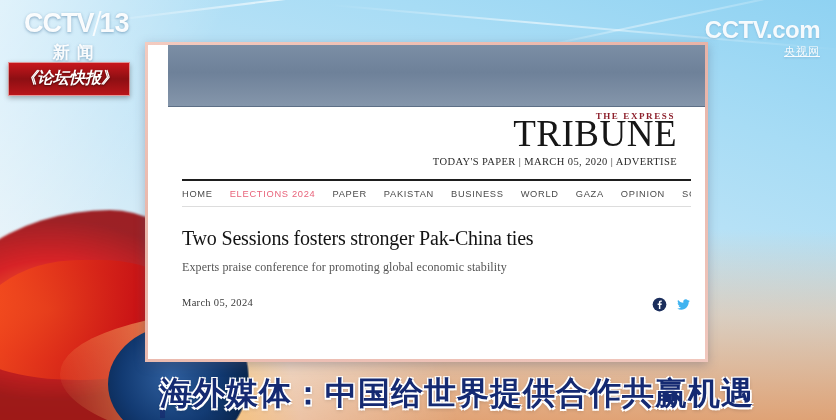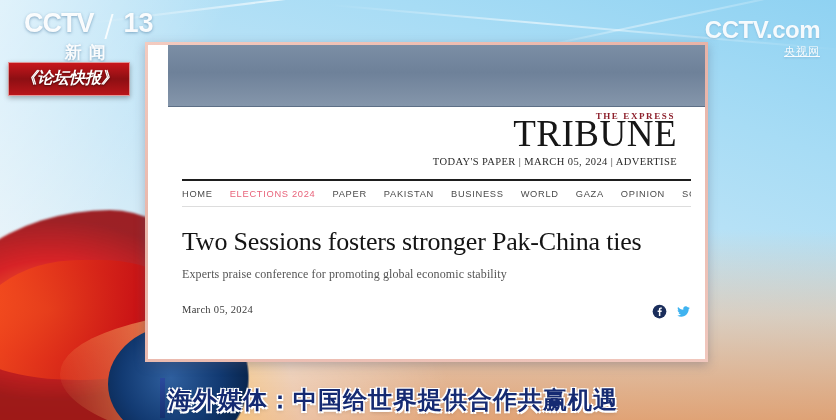--- a/index.html
+++ b/index.html
@@ -67,21 +67,21 @@
     filter: blur(0.5px);
   }
 
   
   .cctv-logo {
     position: absolute; left: 24px; top: 8px;
     color: #ffffff;
     text-shadow: 0 1px 3px rgba(60,110,150,.55);
     pointer-events: none;
   }
-  .cctv-top { display: flex; align-items: flex-end; gap: 12px; }
+  .cctv-top { display: flex; align-items: center; gap: 0; }
   .cctv-word {
     font-family: "Liberation Sans", sans-serif;
     font-size: 27px; font-weight: 700; letter-spacing: -1px;
     color: rgba(255,255,255,.95);
   }
   .cctv-slash {
     display: inline-block; width: 2px; height: 25px;
     background: rgba(255,255,255,.85); transform: skewX(-16deg); margin: 0 2px;
   }
   .cctv-num {
@@ -182,21 +182,21 @@
     border-bottom: 1px solid #dddddd;
     overflow: hidden;
   }
   .nav-item { cursor: pointer; }
   .nav-item.accent { color: #e8637a; }
 
   
   .article { padding-top: 20px; }
   .headline {
     font-family: "Liberation Serif", serif;
-    font-size: 26px; font-weight: 400; color: #141414;
+    font-size: 20px; font-weight: 400; color: #141414;
     letter-spacing: -0.2px; line-height: 1.15;
   }
   .subhead {
     font-family: "Liberation Serif", serif;
     font-size: 12px; color: #555; margin-top: 10px; letter-spacing: .1px;
   }
   .byline-row {
     display: flex; align-items: flex-start; justify-content: space-between;
     margin-top: 22px;
   }
@@ -215,23 +215,23 @@
     padding: 3px 10px 4px;
     box-shadow: 0 1px 4px rgba(0,0,0,.3);
   }
   .tag-world span {
     font-family: "DejaVu Sans", sans-serif;
     color: #fff; font-size: 15px; font-weight: 700; letter-spacing: 1px;
     text-shadow: 0 1px 2px rgba(0,0,0,.45);
   }
 
   .main-title {
-    position: absolute; left: 168px; bottom: 4px;
+    position: absolute; left: 160px; bottom: 4px;
     font-family: Liberation Serif, serif;
-    font-size: 24px; font-weight: 700; letter-spacing: 1px;
+    font-size: 32px; font-weight: 700; letter-spacing: 1px;
     color: #152a72;
     text-shadow:
       -1.5px -1.5px 0 #fff, 1.5px -1.5px 0 #fff,
       -1.5px 1.5px 0 #fff, 1.5px 1.5px 0 #fff,
       0 2px 4px rgba(0,0,0,.28);
     white-space: nowrap;
   }
   .title-bar-left {
     position: absolute; left: 160px; bottom: 2px;
     width: 5px; height: 40px;
@@ -277,21 +277,21 @@
     <div class="win-inner">
 
       <div class="win-chrome"></div>
 
       <div class="paper">
 
         <div class="masthead">
           <div class="masthead-logo">
             <div class="m-express">THE EXPRESS</div>
             <div class="m-tribune">TRIBUNE</div>
-            <div class="m-meta">TODAY'S PAPER | MARCH 05, 2024 | ADVERTISE</div>
+            <div class="m-meta">TODAY'S PAPER | MARCH 05, 2020 | ADVERTISE</div>
           </div>
         </div>
 
         <div class="rule-dark"></div>
 
         <nav class="nav">
           <span class="nav-item">HOME</span>
           <span class="nav-item accent">ELECTIONS 2024</span>
           <span class="nav-item">PAPER</span>
           <span class="nav-item">PAKISTAN</span>

